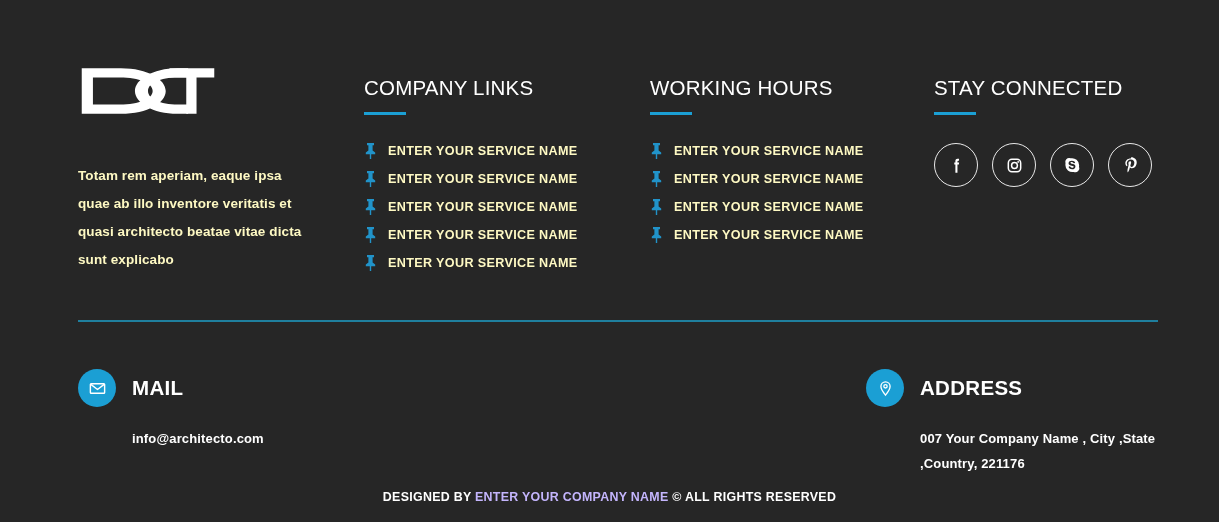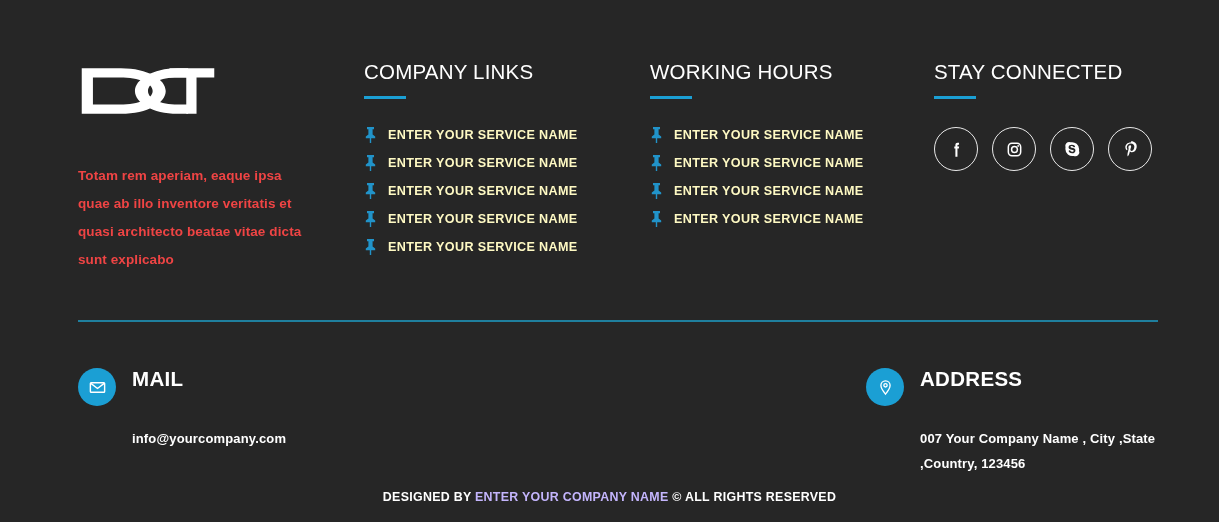--- a/index.html
+++ b/index.html
@@ -44,30 +44,30 @@
   .logo-wrap {
     width: 140px;
     height: 58px;
     display: block;
   }
 
   .brand-desc {
     margin-top: 42px;
     font-size: 13.5px;
     line-height: 28px;
-    color: #ef4444;
+    color: #fef9c3;
     font-weight: 600;
     letter-spacing: 0.1px;
     width: 232px;
   }
 
   
   .link-col {
     position: absolute;
-    top: 60px;
+    top: 76px;
   }
   .col-company { left: 364px; width: 260px; }
   .col-hours   { left: 650px; width: 260px; }
   .col-social  { left: 934px; width: 260px; }
 
   .col-title {
     font-size: 20.5px;
     font-weight: 400;
     letter-spacing: 0.2px;
     color: #ffffff;
@@ -154,20 +154,21 @@
   .contact-block {
     position: absolute;
     top: 0;
   }
   .cb-mail    { left: 78px;  width: 330px; }
   .cb-contact { left: 458px; width: 330px; }
   .cb-address { left: 866px; width: 340px; }
 
   .contact-head {
     display: flex;
+    align-items: center;
     height: 40px;
   }
 
   .contact-circle {
     width: 38px;
     height: 38px;
     border-radius: 50%;
     background: #1b9fd4;
     display: flex;
     align-items: center;
@@ -385,35 +386,35 @@
     <div class="contact-block cb-mail">
       <div class="contact-head">
         <span class="contact-circle">
           <svg viewBox="0 0 24 24" width="19" height="19">
             <rect x="3" y="6" width="18" height="12" rx="1" fill="none" stroke="#ffffff" stroke-width="1.8"></rect>
             <path d="M3.6 6.8 12 13.2 20.4 6.8" fill="none" stroke="#ffffff" stroke-width="1.8" stroke-linecap="round" stroke-linejoin="round"></path>
           </svg>
         </span>
         <span class="contact-title">MAIL</span>
       </div>
-      <div class="contact-value">info@yourcompany.com</div>
+      <div class="contact-value">info@architecto.com</div>
     </div>
 
 
     <div class="contact-block cb-address">
       <div class="contact-head">
         <span class="contact-circle">
           <svg viewBox="0 0 24 24" width="19" height="19">
             <path d="M12 3.6c-3.2 0-5.8 2.55-5.8 5.7 0 4.2 5.8 11.1 5.8 11.1s5.8-6.9 5.8-11.1c0-3.15-2.6-5.7-5.8-5.7Z" fill="none" stroke="#ffffff" stroke-width="1.7"></path>
             <circle cx="12" cy="9.3" r="2.1" fill="none" stroke="#ffffff" stroke-width="1.7"></circle>
           </svg>
         </span>
         <span class="contact-title">ADDRESS</span>
       </div>
-      <div class="contact-value">007 Your Company Name , City ,State ,Country, 123456</div>
+      <div class="contact-value">007 Your Company Name , City ,State ,Country, 221176</div>
     </div>
 
   </div>
 
   <div class="bottom-bar">
     <div class="copy-line"><span>DESIGNED BY</span> <span class="copy-accent">ENTER YOUR COMPANY NAME</span> <span>© ALL RIGHTS RESERVED</span></div>
   </div>
 
 </div>
 

